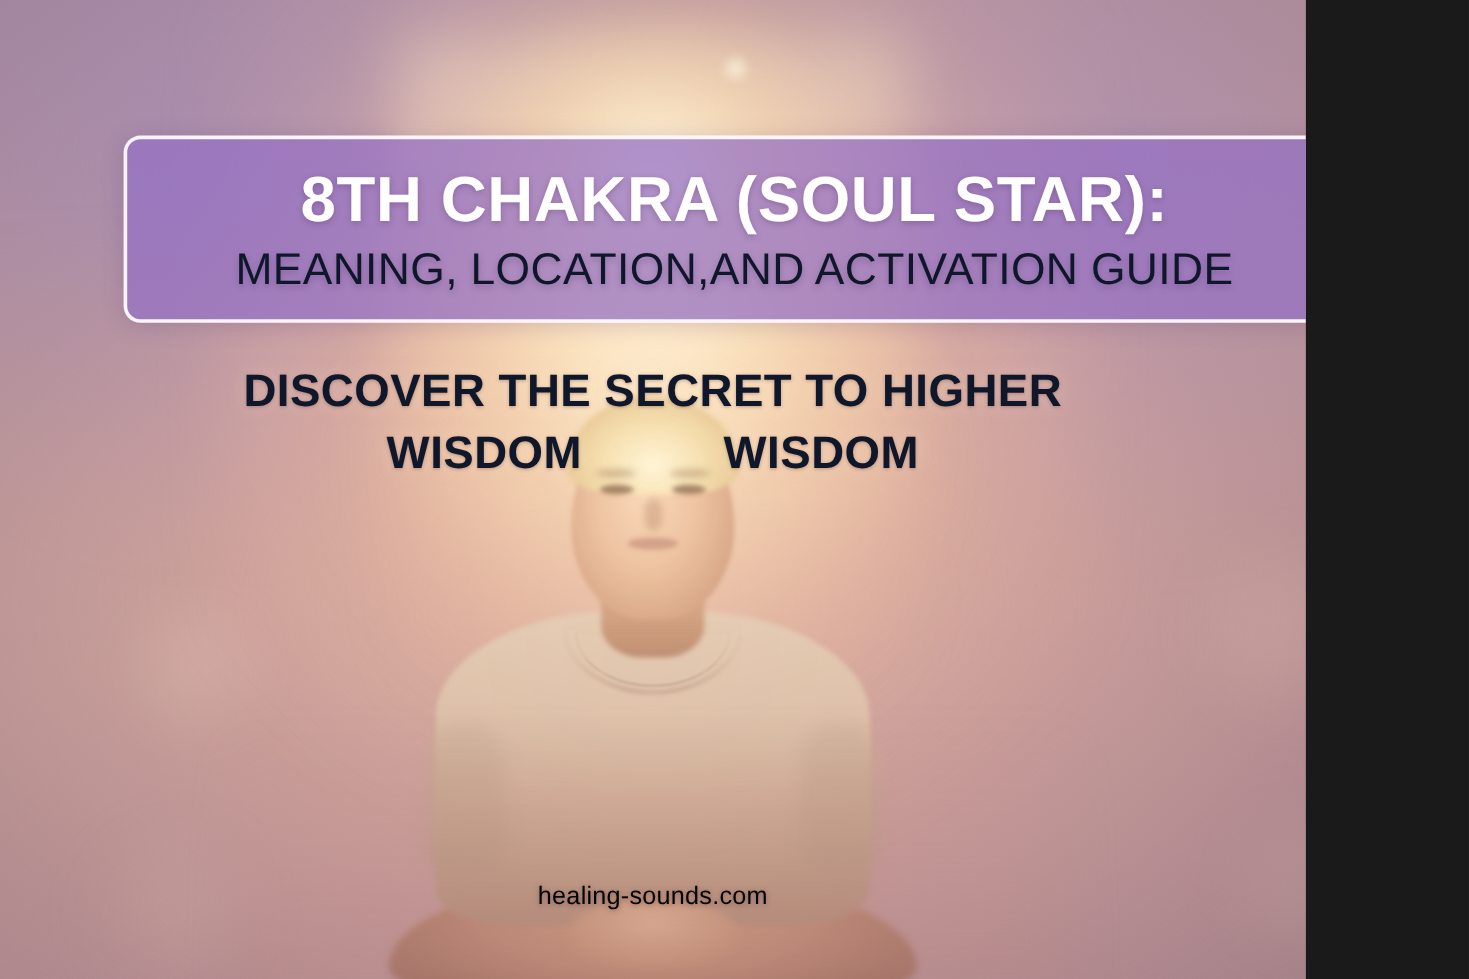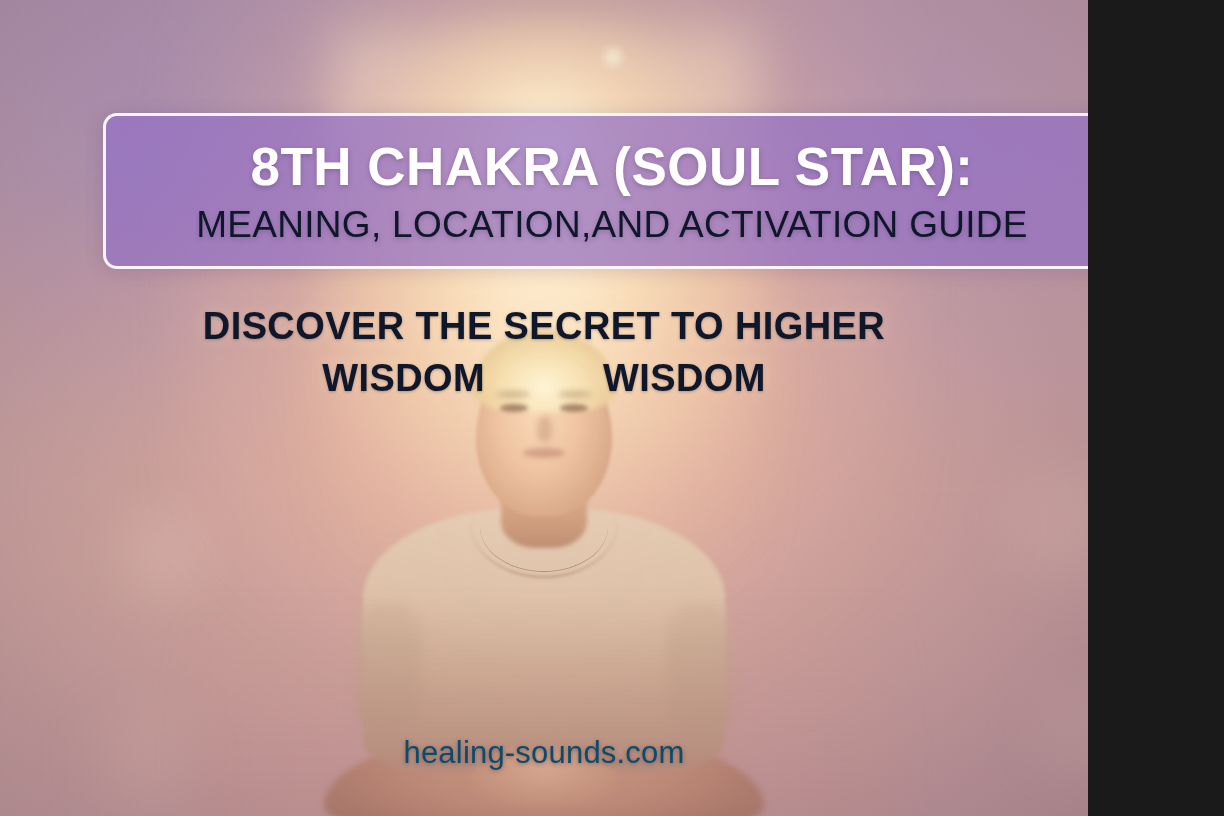--- a/index.html
+++ b/index.html
@@ -446,22 +446,22 @@
   .sub-gap { display: inline-block; width: 118px; }
 
   
 
   .watermark {
     position: absolute;
     left: 0;
     right: 0;
     top: 735px;
     text-align: center;
-    color: #0c4a6e;
-    font-size: 31px;
+    color: #000000;
+    font-size: 21px;
     font-weight: normal;
     letter-spacing: 0.2px;
     text-shadow: 0 1px 4px rgba(90,52,44,0.55);
   }
 </style>
 </head>
 <body>
 
 <div class="stage">
 

